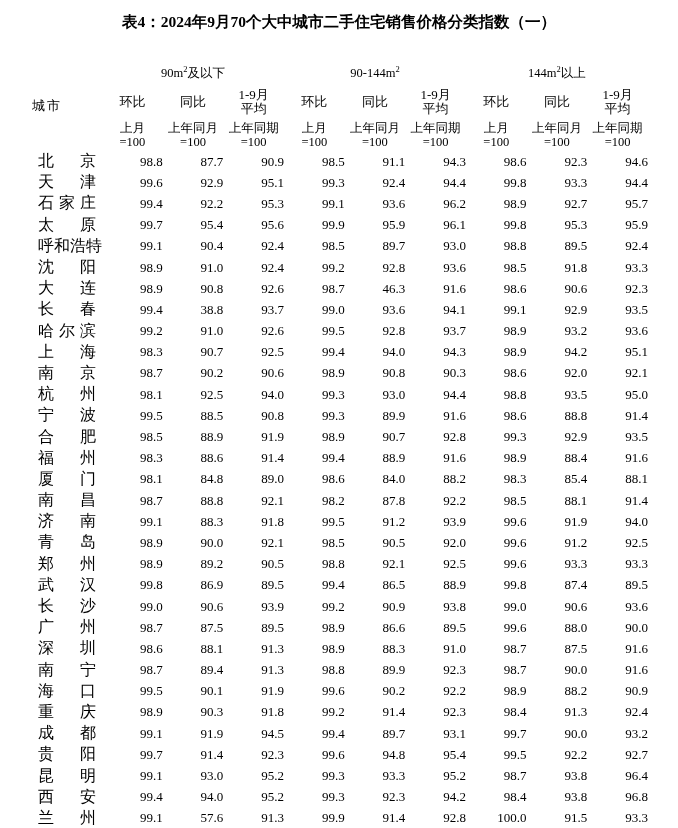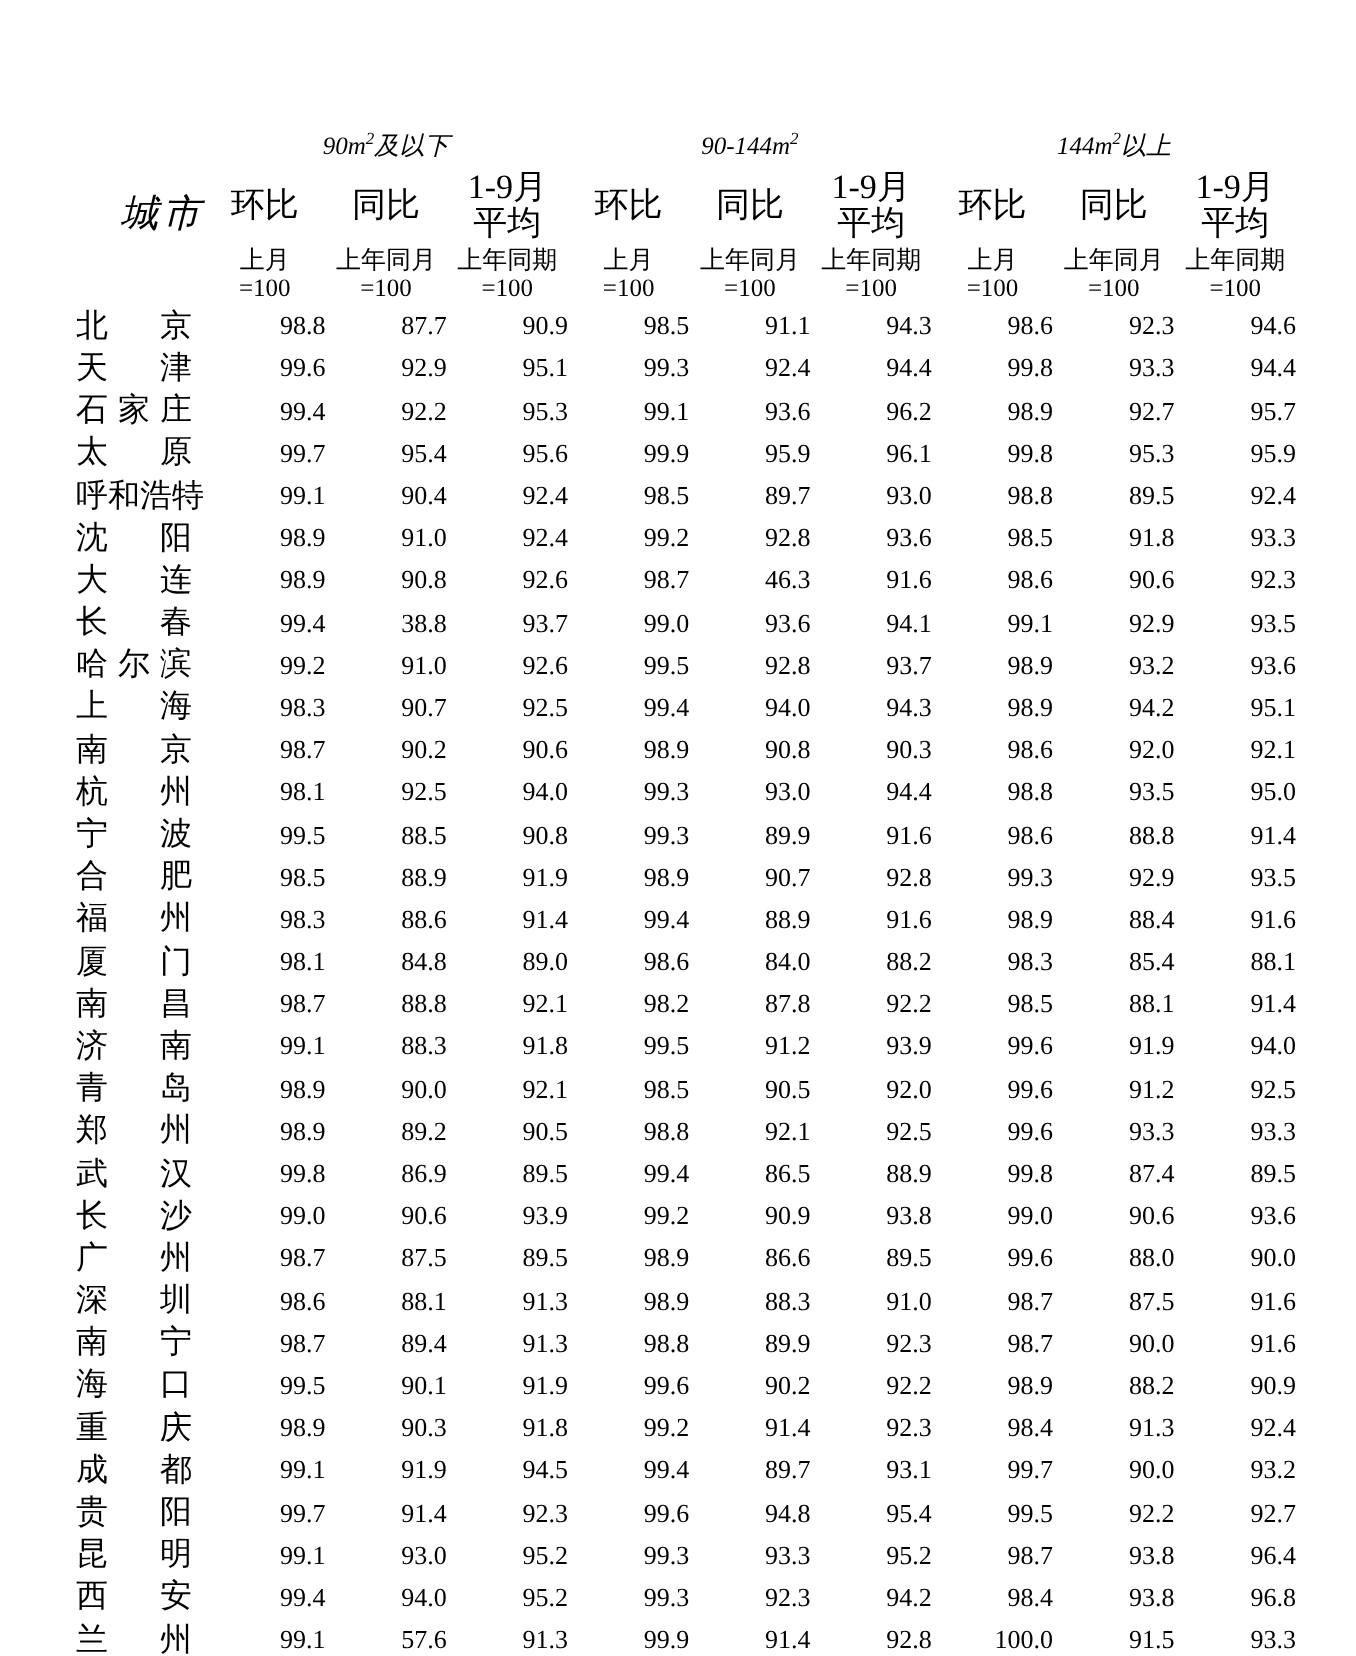--- a/index.html
+++ b/index.html
@@ -44,43 +44,42 @@
   }
   table.idx td, table.idx th {
     padding: 0;
     margin: 0;
     font-weight: normal;
     border: 0;
   }
   
   .rule-top {
     border-top: 2.2px solid #000;
-    font-style: italic;
   }
   .vline-l { border-left: 1px solid #000; }
   .hline-b { border-bottom: 1px solid #000; }
 
   th.city-head {
     width: 70px;
-    text-align: right;
+    text-align: left;
     vertical-align: middle;
-    font-size: 19px;
+    font-size: 13px;
     letter-spacing: 2px;
   }
   th.grp {
     text-align: center;
     vertical-align: middle;
     height: 24px;
     font-size: 12.5px;
   }
   th.sub {
     text-align: center;
     vertical-align: middle;
     height: 34px;
-    font-size: 17px;
+    font-size: 13px;
     line-height: 1.05;
   }
   th.base {
     text-align: center;
     vertical-align: middle;
     height: 32px;
     font-size: 12.5px;
     line-height: 1.12;
   }
   sup {
@@ -116,20 +115,21 @@
     font-size: 13px;
     height: 21.2px;
   }
   .colw { width: 60.6px; }
 </style>
 </head>
 <body>
 
 <div class="page">
 
+  <div class="title">表4：2024年9月70个大中城市二手住宅销售价格分类指数（一）</div>
 
   <div class="table-wrap">
     <table class="idx">
       <colgroup>
         <col style="width:70px">
         <col class="colw">
           <col class="colw">
           <col class="colw">
         <col class="colw">
           <col class="colw">

